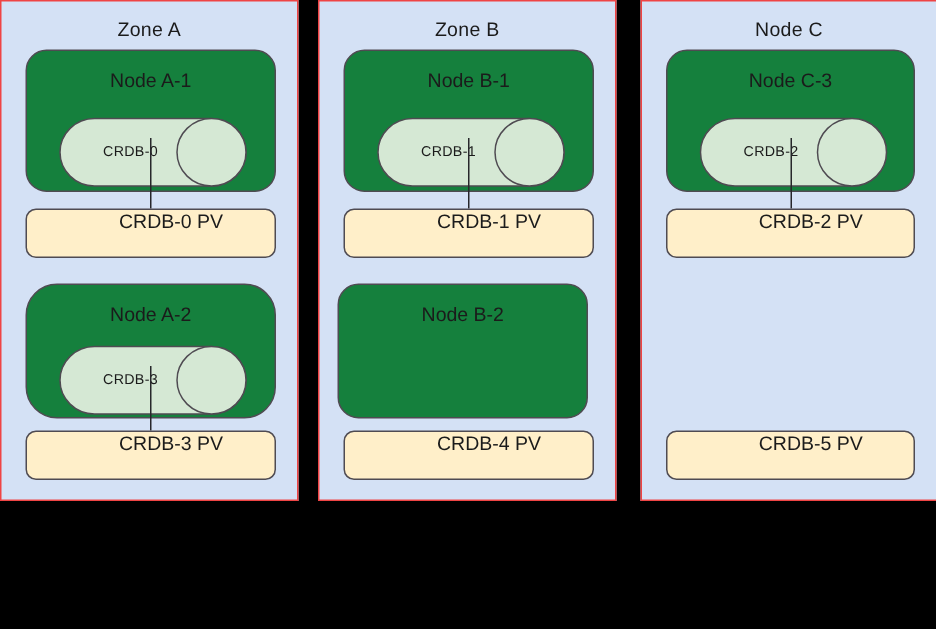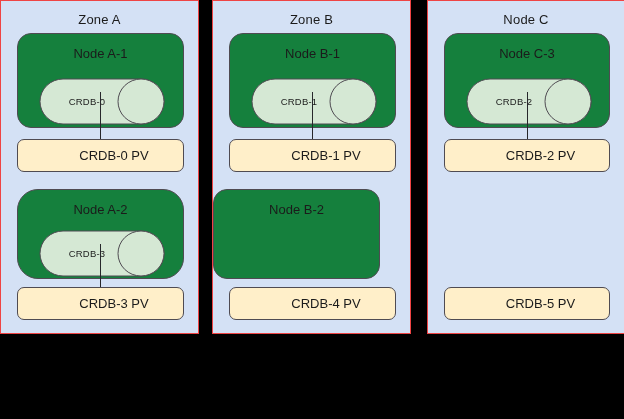--- a/index.html
+++ b/index.html
@@ -77,21 +77,20 @@
   }
 
   .pv {
     position: absolute;
     height: 33px;
     background: #ffefc9;
     border: 1px solid #4f4b52;
     border-radius: 7px;
     box-sizing: border-box;
     display: flex;
-    align-items: center;
     justify-content: center;
     font-size: 13px;
     color: #1b1b1b;
     padding-left: 27px;
   }
 
   .connector {
     position: absolute;
     width: 1px;
     background: #27272b;
@@ -147,21 +146,21 @@
           <ellipse cx="102" cy="23.5" rx="23" ry="22.5" fill="#d5e8d4" stroke="#4f4b52" stroke-width="1"></ellipse>
         </svg>
         <div class="cyl-label">CRDB-1</div>
       </div>
     </div>
     <div class="connector" style="left:99px; top:91px; height:47px;"></div>
     <div class="pv" style="left:16px; top:138px; width:167px;">
       <span>CRDB-1 PV</span>
     </div>
 
-    <div class="node" style="left:0; top:188px; width:167px; height:90px;">
+    <div class="node" style="left:12px; top:188px; width:167px; height:90px;">
       <div class="node-title">Node B-2</div>
     </div>
     <div class="pv" style="left:16px; top:286px; width:167px;">
       <span>CRDB-4 PV</span>
     </div>
   </div>
 
   <div class="zone" id="zone-c">
     <div class="zone-title">Node C</div>
 

